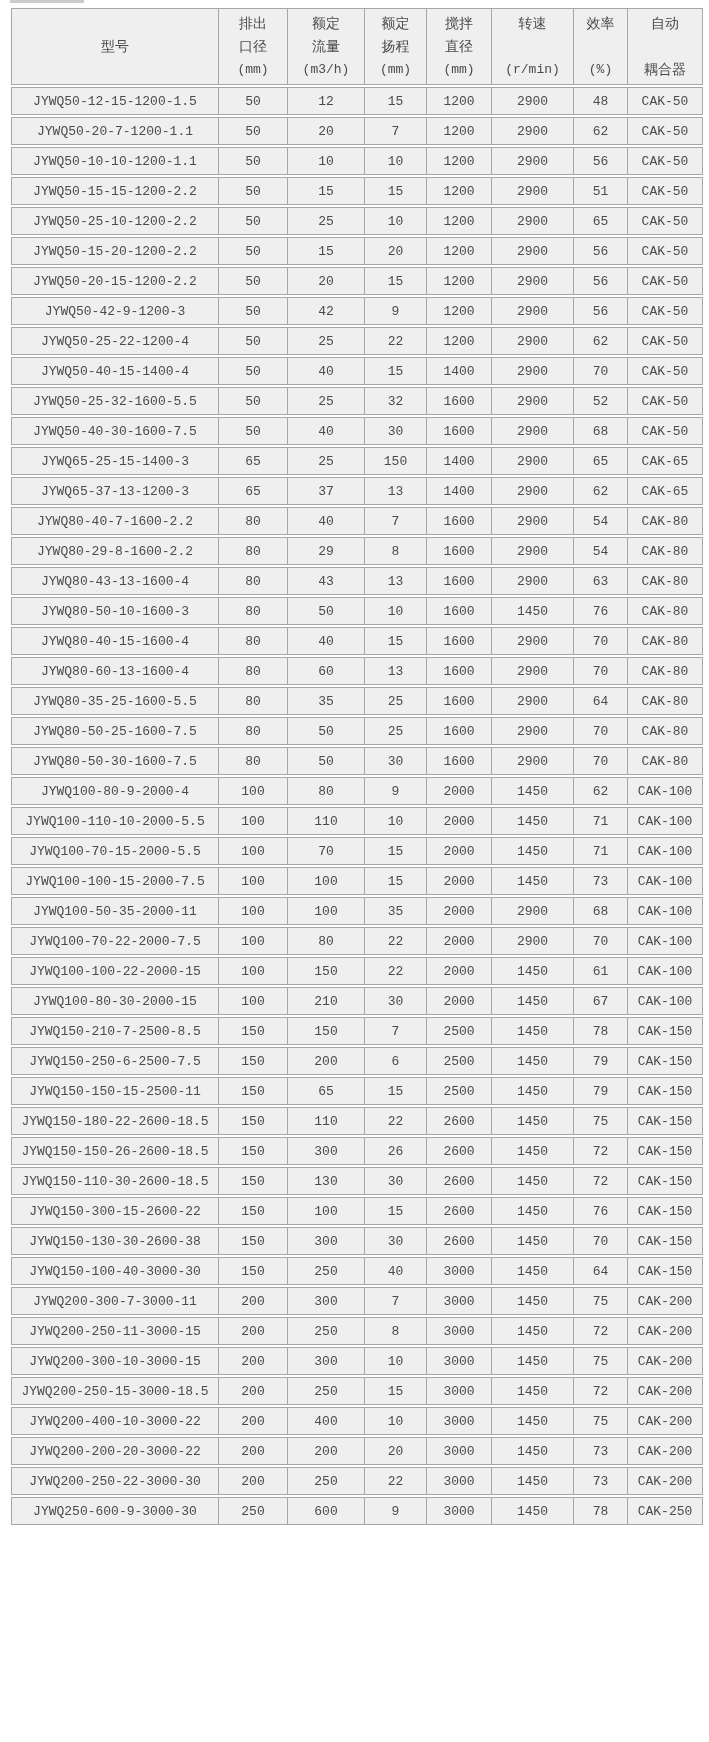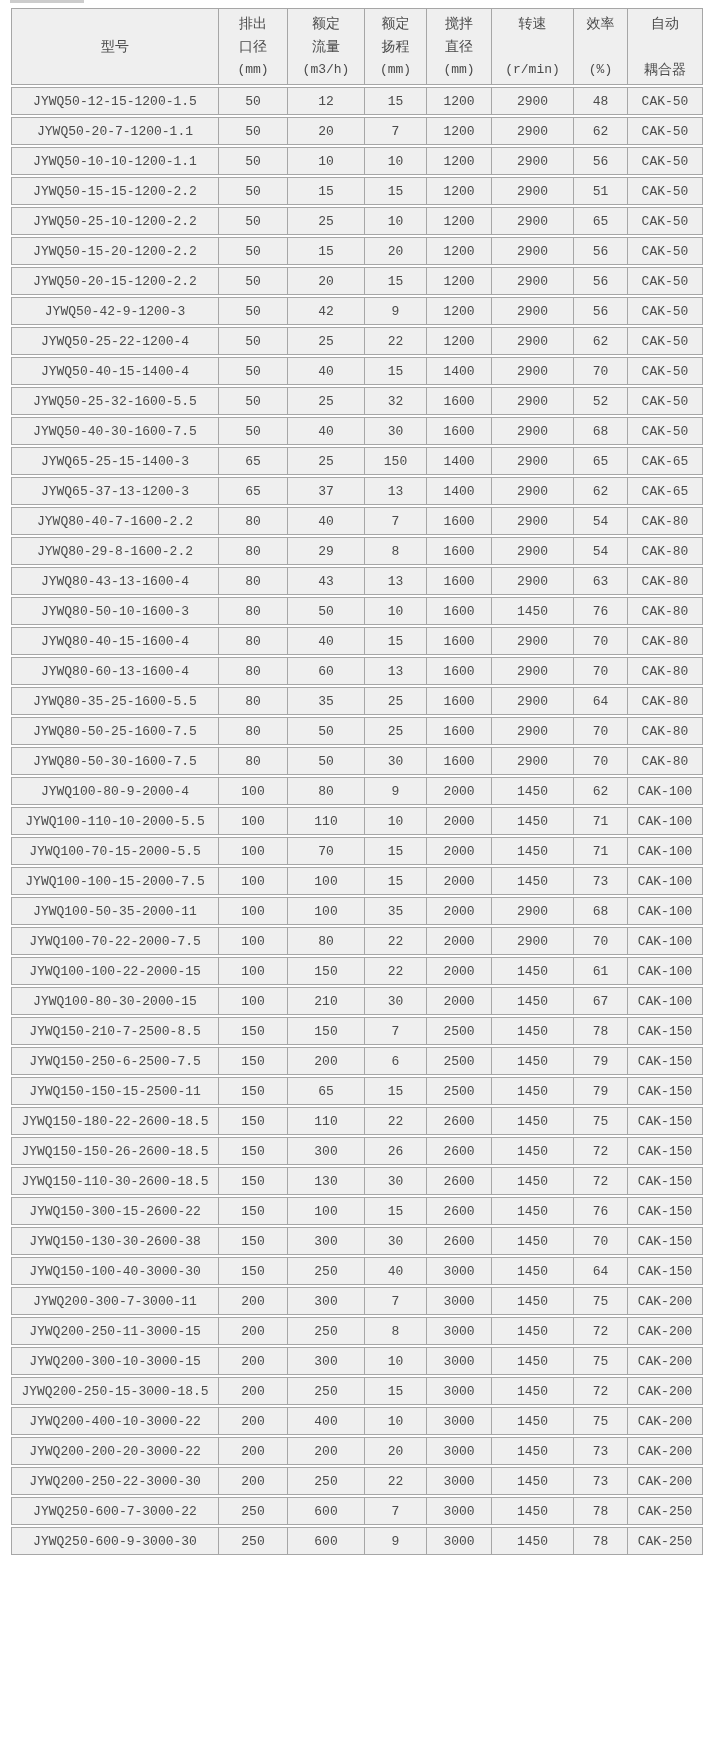--- a/index.html
+++ b/index.html
@@ -619,30 +619,20 @@
           <td>JYWQ200-250-22-3000-30</td>
           <td>200</td>
           <td>250</td>
           <td>22</td>
           <td>3000</td>
           <td>1450</td>
           <td>73</td>
           <td>CAK-200</td>
         </tr>
         <tr>
-          <td>JYWQ250-600-7-3000-22</td>
-          <td>250</td>
-          <td>600</td>
-          <td>7</td>
-          <td>3000</td>
-          <td>1450</td>
-          <td>78</td>
-          <td>CAK-250</td>
-        </tr>
-        <tr>
           <td>JYWQ250-600-9-3000-30</td>
           <td>250</td>
           <td>600</td>
           <td>9</td>
           <td>3000</td>
           <td>1450</td>
           <td>78</td>
           <td>CAK-250</td>
         </tr>
       </tbody>

